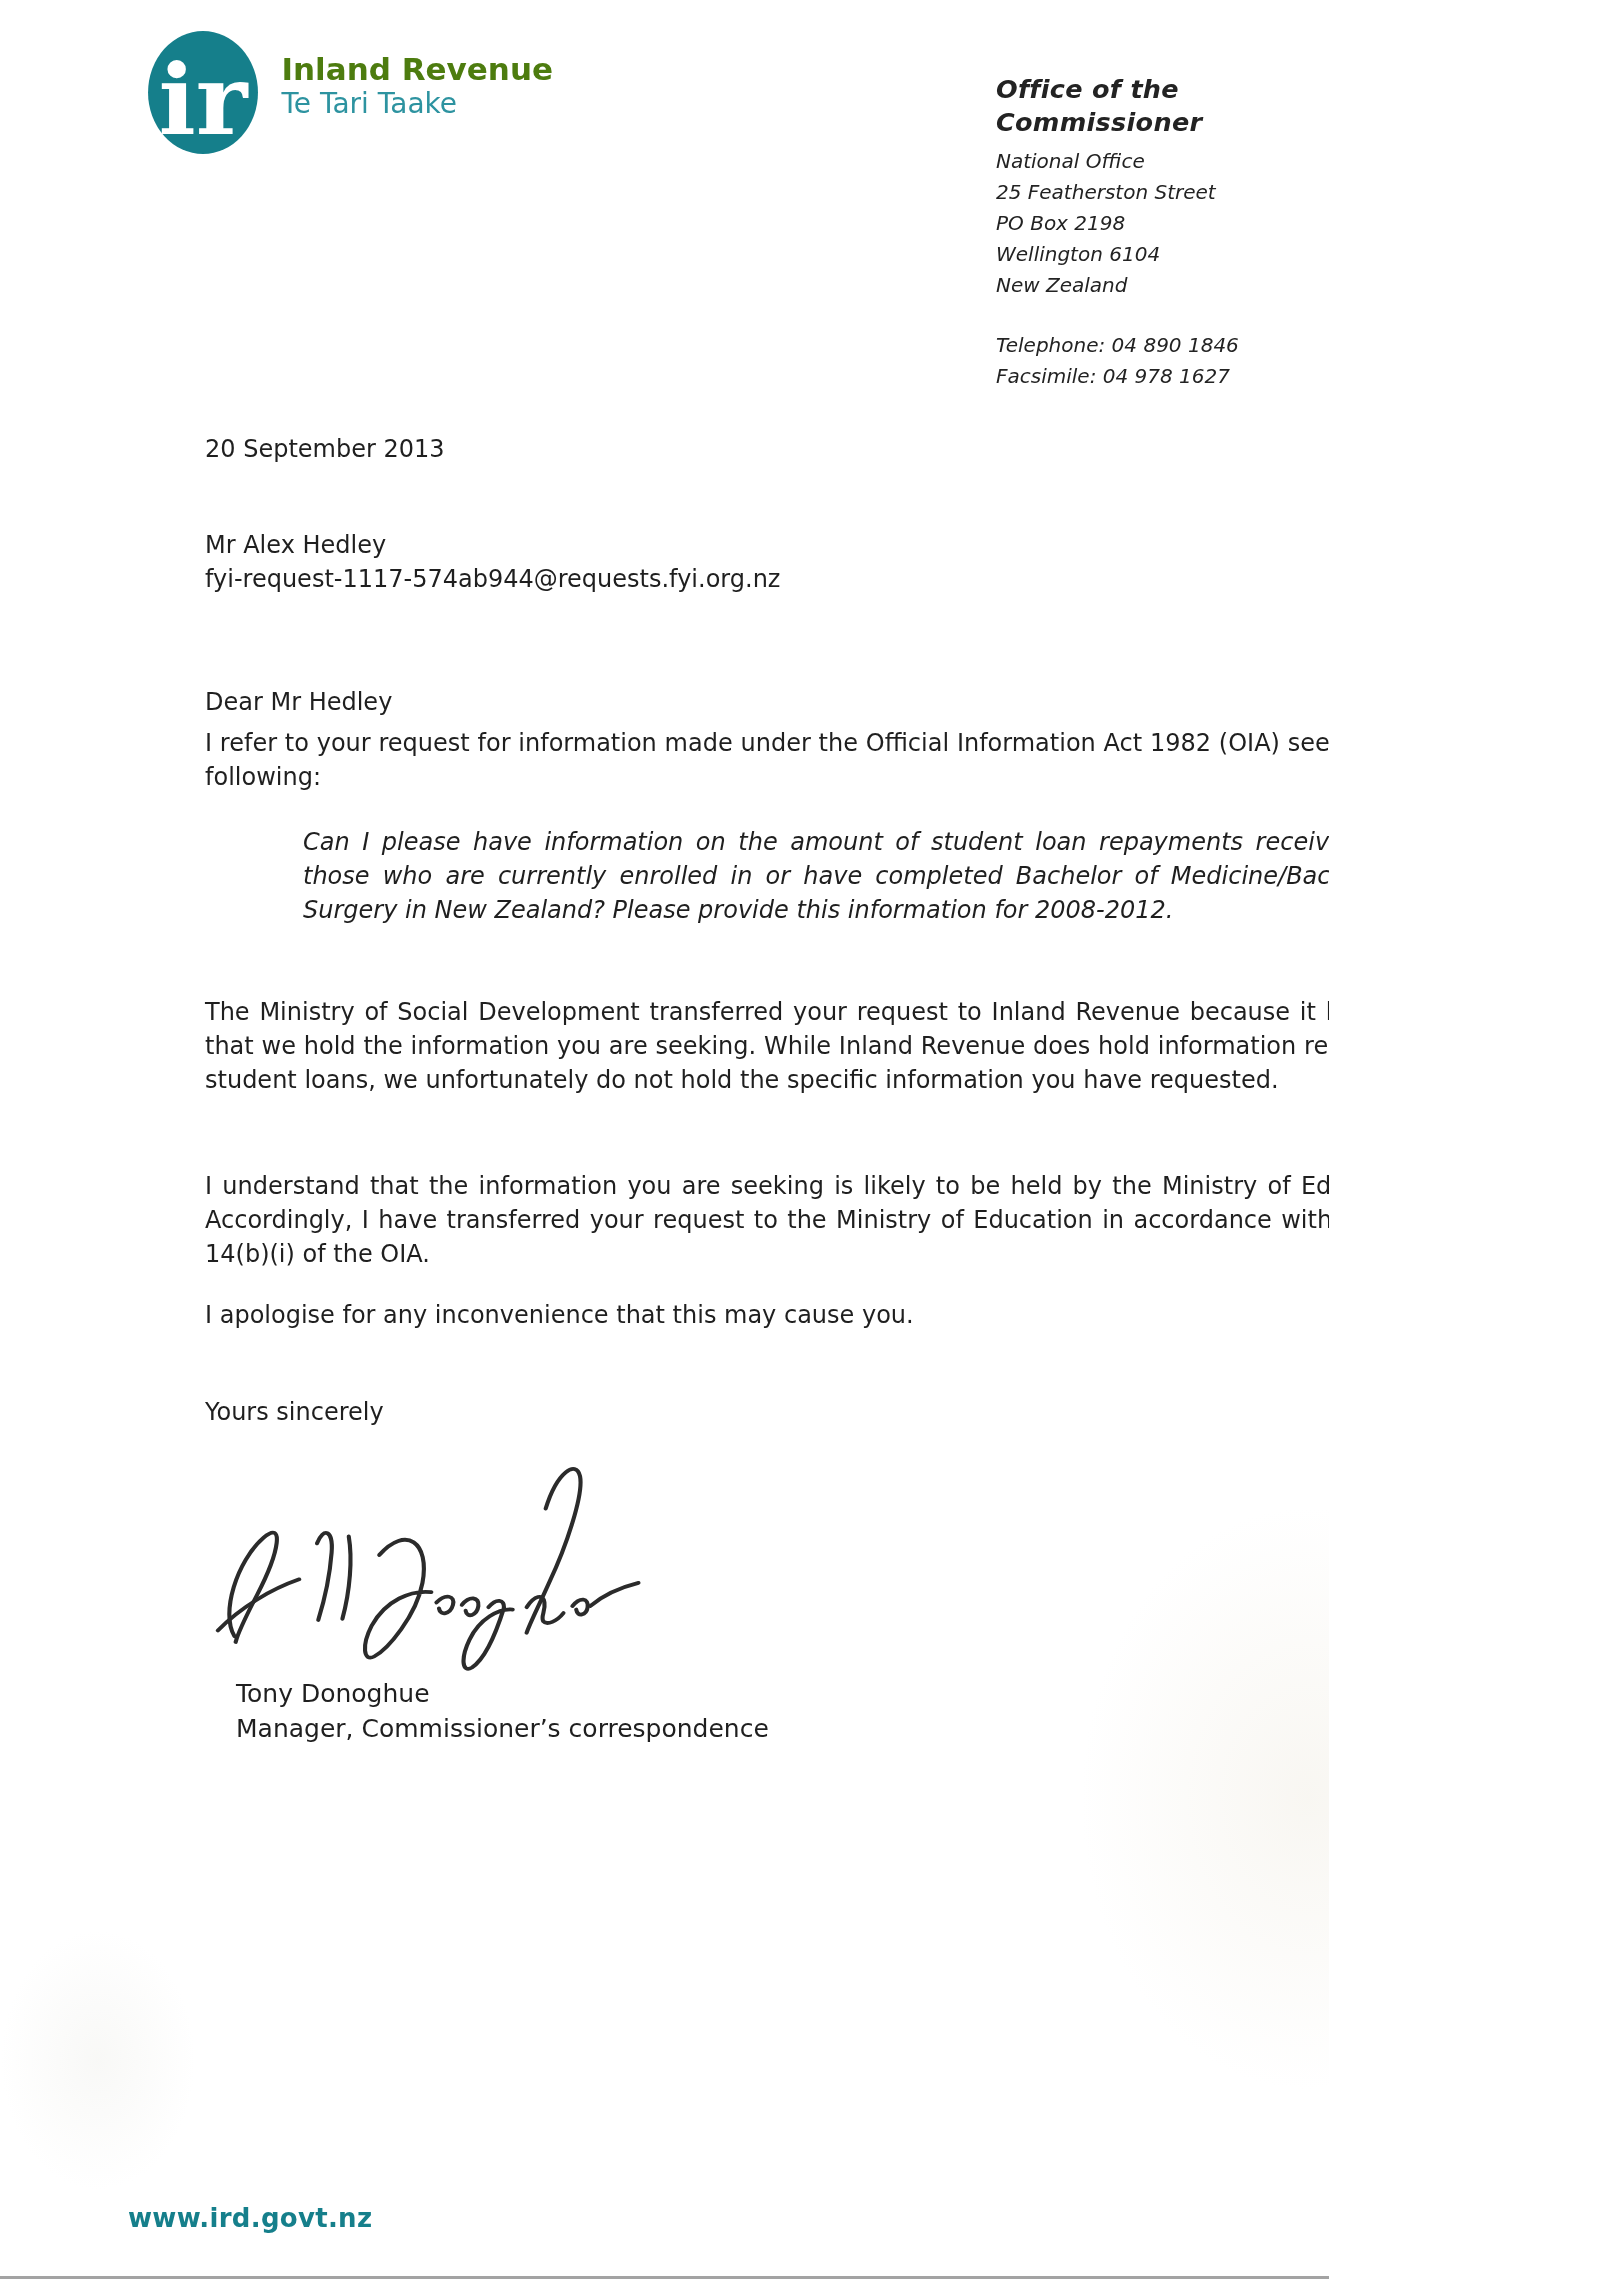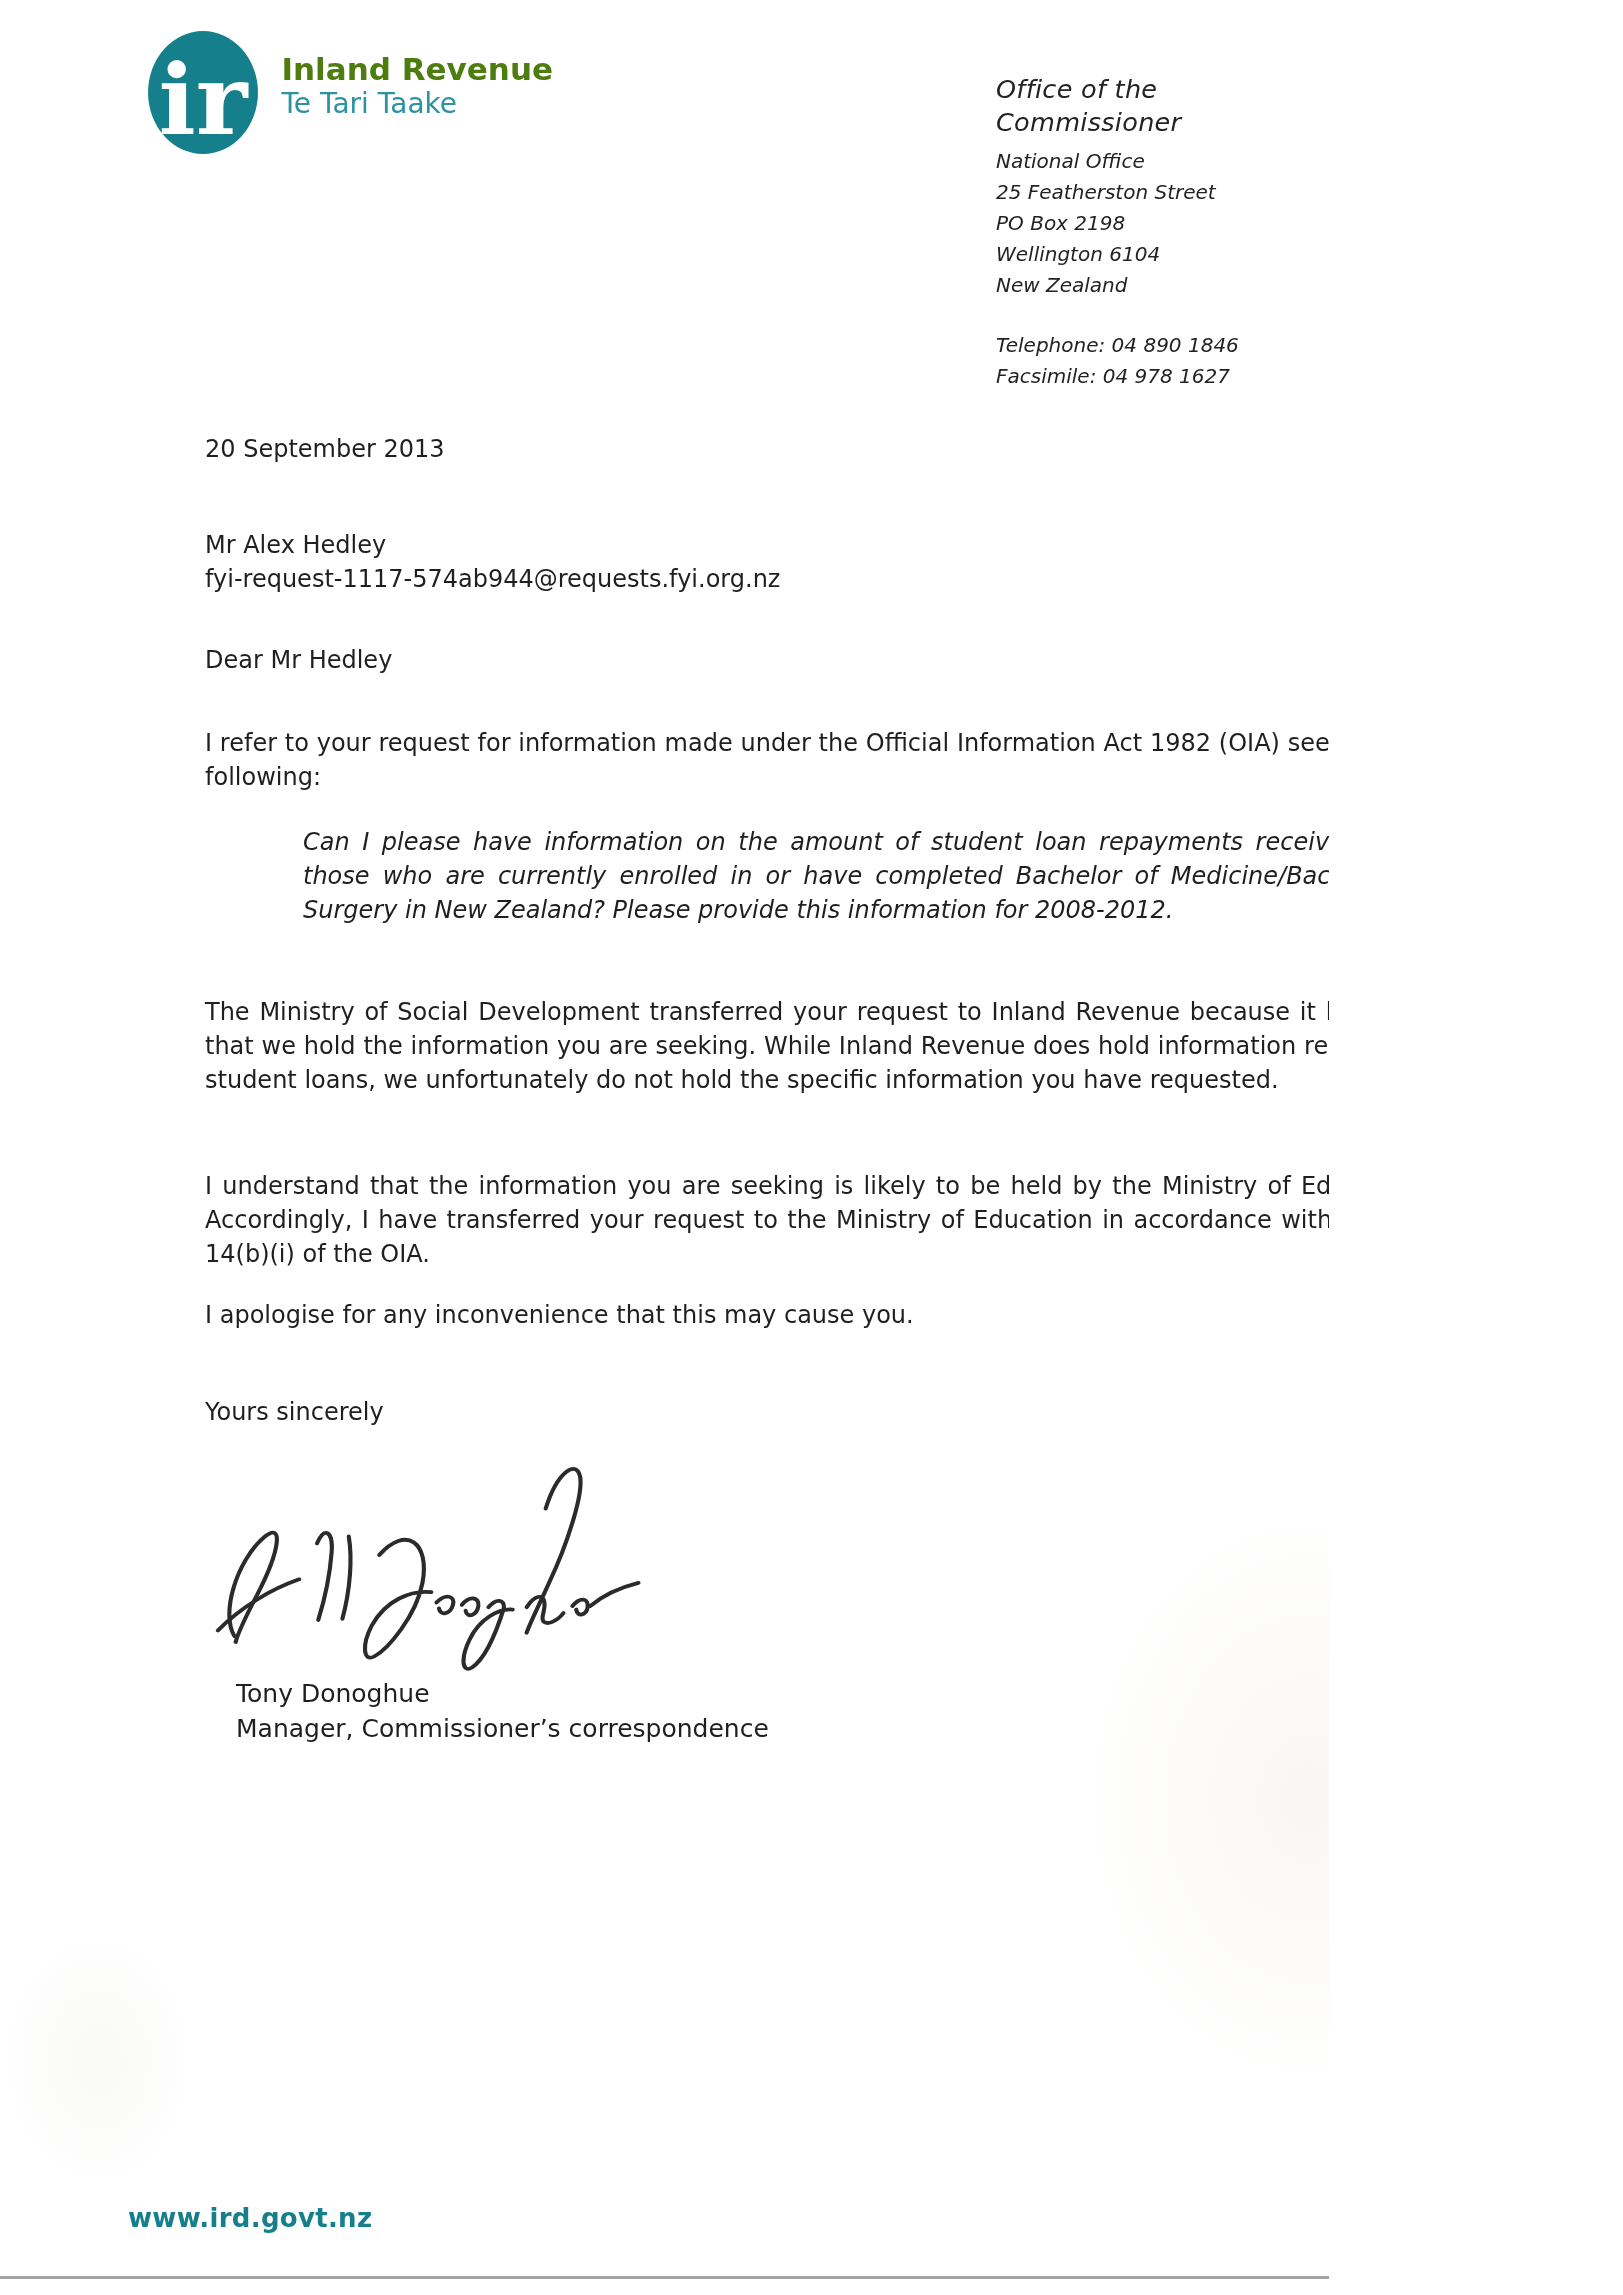--- a/index.html
+++ b/index.html
@@ -22,31 +22,31 @@
   .brand-maori {
     font-size:28px; font-weight:normal; color:#2d93a0;
     line-height:1.25;
   }
   .office-block {
     position:absolute; left:996px; top:73px;
     font-style:italic; font-size:20px; line-height:31px;
     color:#232323;
   }
   .office-title {
-    font-weight:normal; font-size:25.5px; line-height:33px;
+    font-weight:bold; font-size:25.5px; line-height:33px;
     margin-bottom:6.5px; letter-spacing:0.3px;
   }
   .office-phones { margin-top:29px; }
   
   .abs { position:absolute; }
   .bodytext { font-size:24px; line-height:34px; }
   .justified { text-align:justify; }
   .date-line   { left:205px; top:432px;  }
   .recipient   { left:205px; top:528px;  }
-  .salutation  { left:205px; top:643px; }
+  .salutation  { left:205px; top:685px; }
   .para-1      { left:205px; top:726px; width:1223px; }
   .quote-block { left:303px; top:825px; width:1125px; font-style:italic; }
   .para-2      { left:205px; top:995px; width:1223px; }
   .para-3      { left:205px; top:1169px; width:1223px; }
   .para-4      { left:205px; top:1298px; width:1223px; }
   .closing     { left:205px; top:1395px; }
   .signature-box { left:209px; top:1439px; width:432px; height:232px; }
   .signer      { left:205px; top:1676px; font-size:25px; line-height:35px;margin-left:31px; }
   
   .footer-url {

